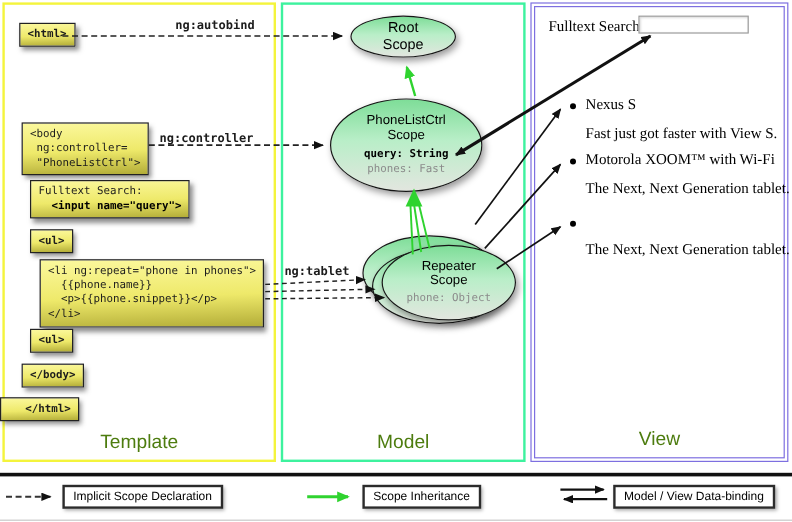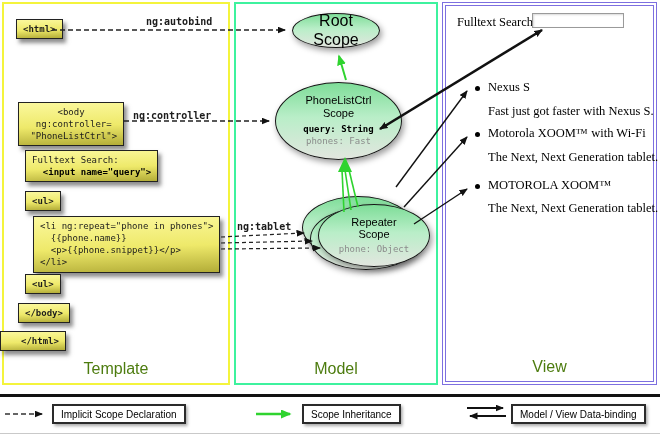--- a/index.html
+++ b/index.html
@@ -15,21 +15,21 @@
            border:1px solid #222;box-shadow:2.5px 3.5px 4px rgba(50,50,50,.55);
            font:9px/1.35 "DejaVu Sans Mono",monospace;color:#1c1c1c;padding:3px 6px;
            white-space:pre;z-index:5;}
   .codebox.bold{font-weight:bold;}
   .ng-label{position:absolute;font:bold 10px "DejaVu Sans Mono",monospace;color:#1c1c1c;z-index:6;}
   .scope{position:absolute;border:1.6px solid #161616;border-radius:50%;box-sizing:border-box;
          background:linear-gradient(180deg,#7edd98 0%,#b9eec8 45%,#e2e6df 100%);
          box-shadow:2px 3px 6px rgba(0,0,0,.4);
          display:flex;flex-direction:column;align-items:center;justify-content:center;text-align:center;}
   .scope-title{font:11px/1.15 "Liberation Sans",sans-serif;color:#000;white-space:pre-line;}
-  .scope-title.small{font-size:16px;}
+  .scope-title.small{font-size:12px;}
   .scope-prop{font:9px/1.3 "DejaVu Sans Mono",monospace;white-space:pre;}
   .prop-bold{font-weight:bold;color:#000;}
   .prop-gray{color:#8b8b8b;}
   .view-text{position:absolute;font-family:"Liberation Serif",serif;font-size:12.5px;color:#000;z-index:4;}
   .bullet{position:absolute;width:5px;height:5px;border-radius:50%;background:#000;z-index:4;}
   #search-input{position:absolute;left:532px;top:13px;width:92px;height:15px;box-sizing:border-box;
                 border:1px solid #9a9a9a;background:#fff;box-shadow:inset 1px 1px 2px rgba(0,0,0,.15);z-index:4;
                 font:11px "Liberation Serif",serif;padding:0 2px;}
   #arrow-layer{position:absolute;left:0;top:0;width:660px;height:435px;z-index:50;pointer-events:none;}
   .rule{position:absolute;left:0;top:394px;width:660px;height:3px;background:#111;z-index:2;}
@@ -47,21 +47,21 @@
     <div class="panel-label">Template</div>
   </section>
   <section class="panel" id="panel-model">
     <div class="panel-label">Model</div>
   </section>
   <section class="panel" id="panel-view">
     <div class="panel-label">View</div>
   </section>
 
   <div class="codebox bold" style="left:16px;top:19px;">&lt;html&gt;</div>
-  <div class="codebox" style="left:18px;top:102px;text-align:center;">&lt;body
+  <div class="codebox" style="left:18px;top:102px;">&lt;body
  ng:controller=
  "PhoneListCtrl"&gt;</div>
   <div class="codebox" style="left:25px;top:150px;"><span>Fulltext Search:</span><br><span class="prop-bold">  &lt;input name="query"&gt;</span></div>
   <div class="codebox bold" style="left:25px;top:191px;">&lt;ul&gt;</div>
   <div class="codebox" style="left:33px;top:216px;">&lt;li ng:repeat="phone in phones"&gt;
   {{phone.name}}
   &lt;p&gt;{{phone.snippet}}&lt;/p&gt;
 &lt;/li&gt;</div>
   <div class="codebox bold" style="left:25px;top:274px;">&lt;ul&gt;</div>
   <div class="codebox bold" style="left:18px;top:303px;">&lt;/body&gt;</div>
@@ -89,28 +89,27 @@
     <div class="scope-title">Repeater
 Scope</div>
     <div class="scope-prop prop-gray" style="margin-top:3px;">phone: Object</div>
   </div>
 
   <div class="view-text" style="left:457px;top:15px;">Fulltext Search:</div>
   <input id="search-input" type="text" value="" style="">
 
   <span class="bullet" style="left:475px;top:86px;"></span>
   <div class="view-text" style="left:488px;top:80px;">Nexus S</div>
-  <div class="view-text" style="left:488px;top:104px;">Fast just got faster with Nexus S.</div>
+  <div class="view-text" style="left:488px;top:104px;">Fast just got faster with View S.</div>
 
   <span class="bullet" style="left:475px;top:132px;"></span>
   <div class="view-text" style="left:488px;top:126px;">Motorola XOOM™ with Wi-Fi</div>
   <div class="view-text" style="left:488px;top:150px;">The Next, Next Generation tablet.</div>
 
   <span class="bullet" style="left:475px;top:184px;"></span>
-  <div class="view-text" style="left:488px;top:178px;">MOTOROLA XOOM™</div>
   <div class="view-text" style="left:488px;top:201px;">The Next, Next Generation tablet.</div>
 
   <div class="rule"></div>
   <div class="legend-box" style="left:52px;">Implicit Scope Declaration</div>
   <div class="legend-box" style="left:302px;">Scope Inheritance</div>
   <div class="legend-box" style="left:511px;">Model / View Data-binding</div>
   <div class="bottomline"></div>
 
   <svg id="arrow-layer" viewBox="0 0 660 435" xmlns="http://www.w3.org/2000/svg">
     <defs>

